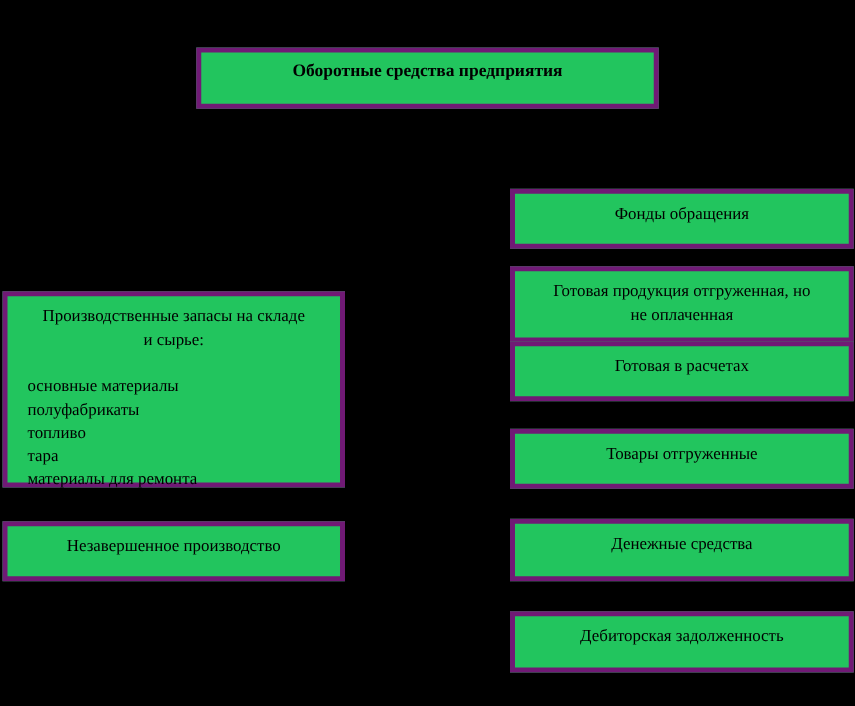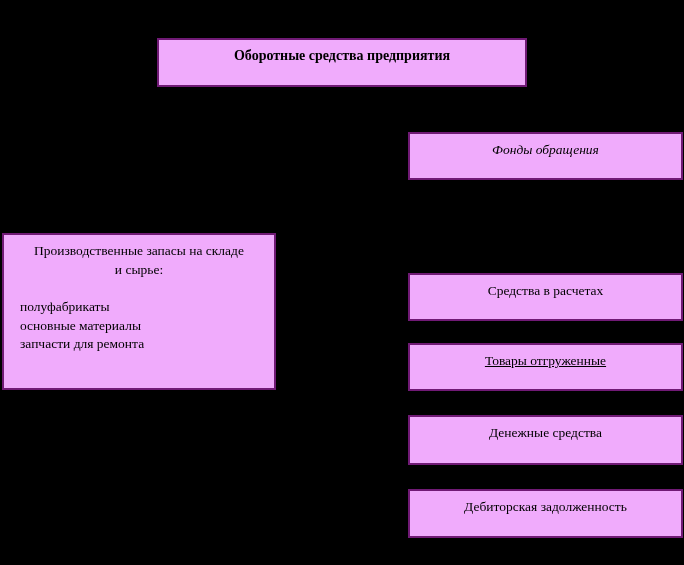--- a/index.html
+++ b/index.html
@@ -11,22 +11,22 @@
     position: relative;
     width: 684px;
     height: 565px;
     background: #000000;
     overflow: hidden;
     font-family: "Liberation Serif", "DejaVu Serif", serif;
     color: #000000;
   }
   .box {
     position: absolute;
-    background: #f0abfc;
-    border: 2px solid #701a75;
+    background: #22c55e;
+    border: 4px solid #701a75;
     box-sizing: border-box;
     font-size: 13.5px;
     line-height: 18.5px;
     text-align: center;
     padding-top: 7px;
   }
   .box-label {
     display: block;
     white-space: pre-line;
   }
@@ -35,24 +35,24 @@
     left: 157px; top: 38px; width: 370px; height: 49px;
     font-weight: bold;
     font-size: 14px;
   }
   
   .l-header    { left: 2px; top: 139px; width: 274px; height: 60px; }
   .l-inventory { left: 2px; top: 233px; width: 274px; height: 157px; }
   .l-wip       { left: 2px; top: 417px; width: 274px; height: 48px; }
   .l-future    { left: 2px; top: 488px; width: 274px; height: 49px; }
   
-  .r-header      { left: 408px; top: 132px; width: 275px; height: 48px; font-style: italic; }
+  .r-header      { left: 408px; top: 151px; width: 275px; height: 48px; }
   .r-shipped     { left: 408px; top: 213px; width: 275px; height: 61px; }
   .r-settlements { left: 408px; top: 273px; width: 275px; height: 48px; }
-  .r-goods       { left: 408px; top: 343px; width: 275px; height: 48px; text-decoration: underline; }
+  .r-goods       { left: 408px; top: 343px; width: 275px; height: 48px; }
   .r-cash        { left: 408px; top: 415px; width: 275px; height: 50px; }
   .r-receivables { left: 408px; top: 489px; width: 275px; height: 49px; }
   
   .inventory-heading {
     display: block;
     white-space: pre-line;
   }
   .inventory-list {
     margin-top: 19px;
     text-align: left;
@@ -69,35 +69,44 @@
 
   <div class="box title-box">
     <span class="box-label">Оборотные средства предприятия</span>
   </div>
 
 
   <div class="box l-inventory">
     <span class="inventory-heading">Производственные запасы на складе
 и сырье:</span>
     <div class="inventory-list">
+      <span class="inventory-item">основные материалы</span>
       <span class="inventory-item">полуфабрикаты</span>
-      <span class="inventory-item">основные материалы</span>
-      <span class="inventory-item">запчасти для ремонта</span>
+      <span class="inventory-item">топливо</span>
+      <span class="inventory-item">тара</span>
+      <span class="inventory-item">материалы для ремонта</span>
     </div>
   </div>
 
+  <div class="box l-wip">
+    <span class="box-label">Незавершенное производство</span>
+  </div>
 
 
   <div class="box r-header">
     <span class="box-label">Фонды обращения</span>
   </div>
 
+  <div class="box r-shipped">
+    <span class="box-label">Готовая продукция отгруженная, но
+не оплаченная</span>
+  </div>
 
   <div class="box r-settlements">
-    <span class="box-label">Средства в расчетах</span>
+    <span class="box-label">Готовая в расчетах</span>
   </div>
 
   <div class="box r-goods">
     <span class="box-label">Товары отгруженные</span>
   </div>
 
   <div class="box r-cash">
     <span class="box-label">Денежные средства</span>
   </div>
 

